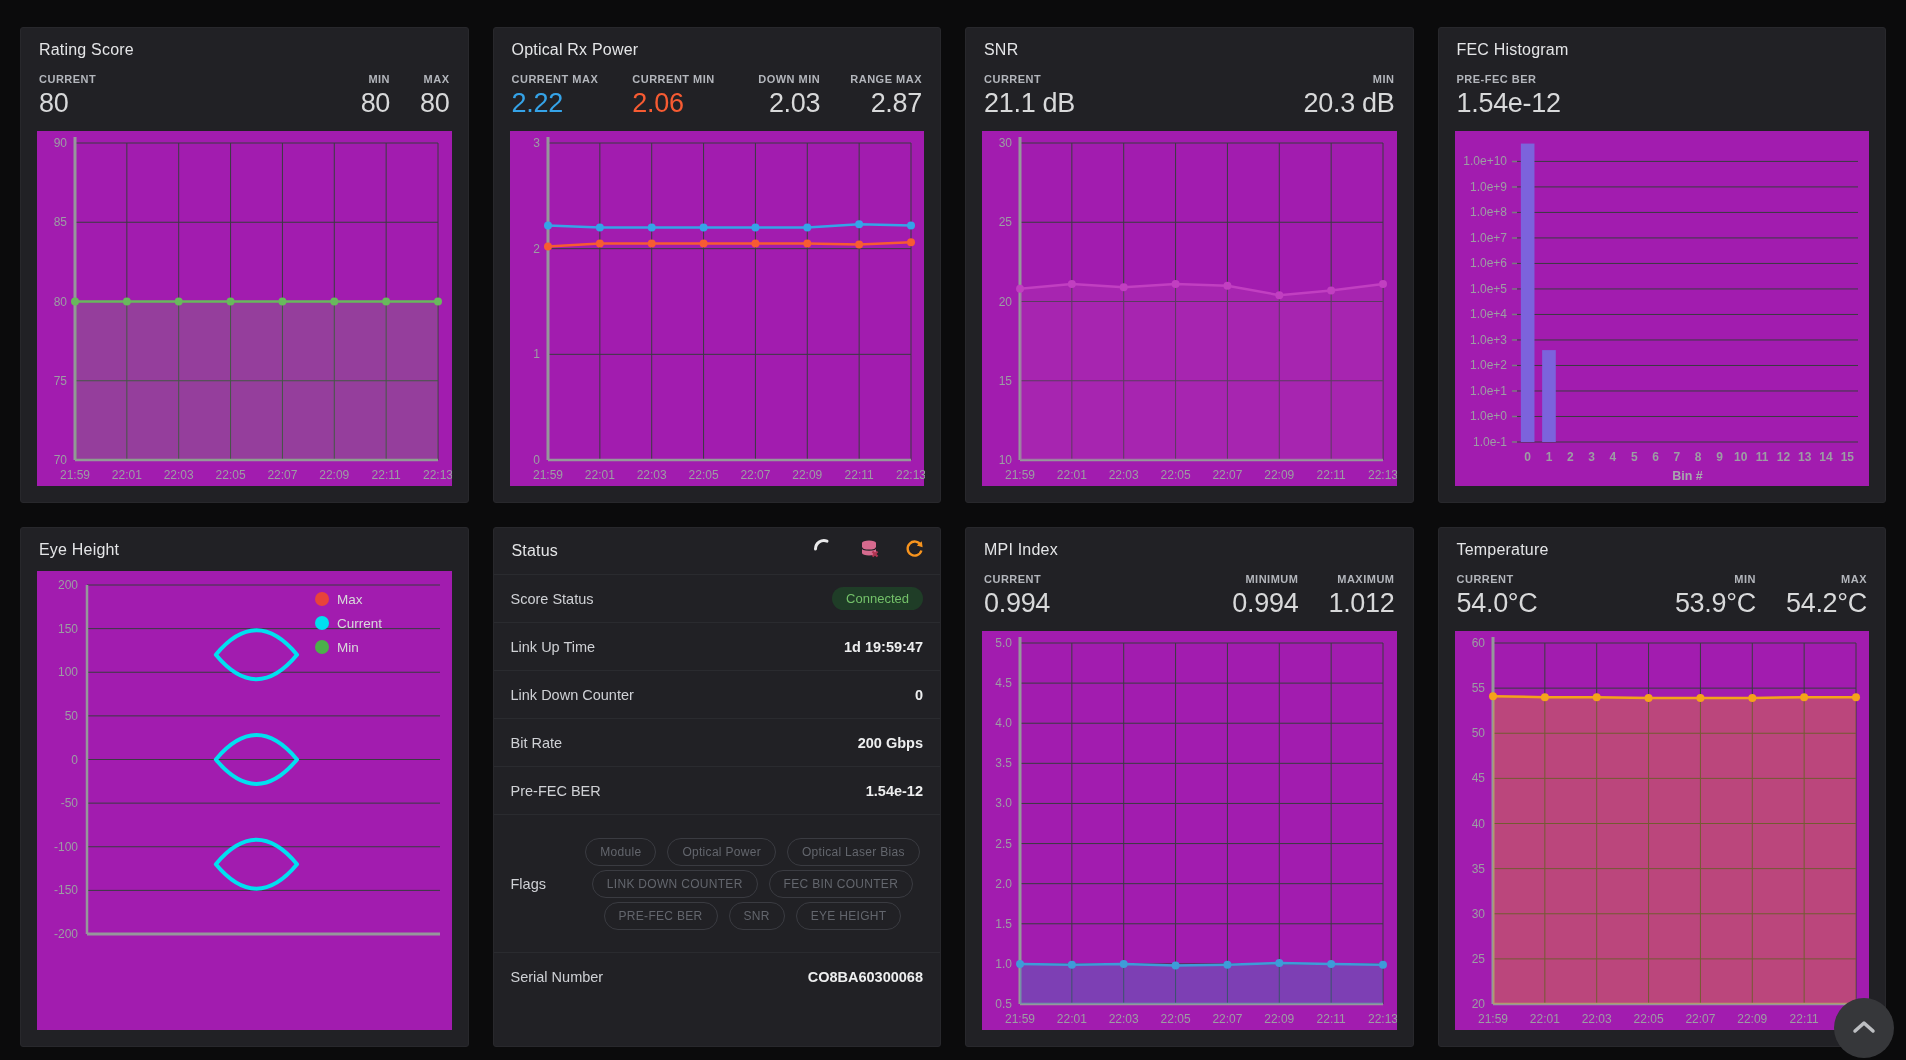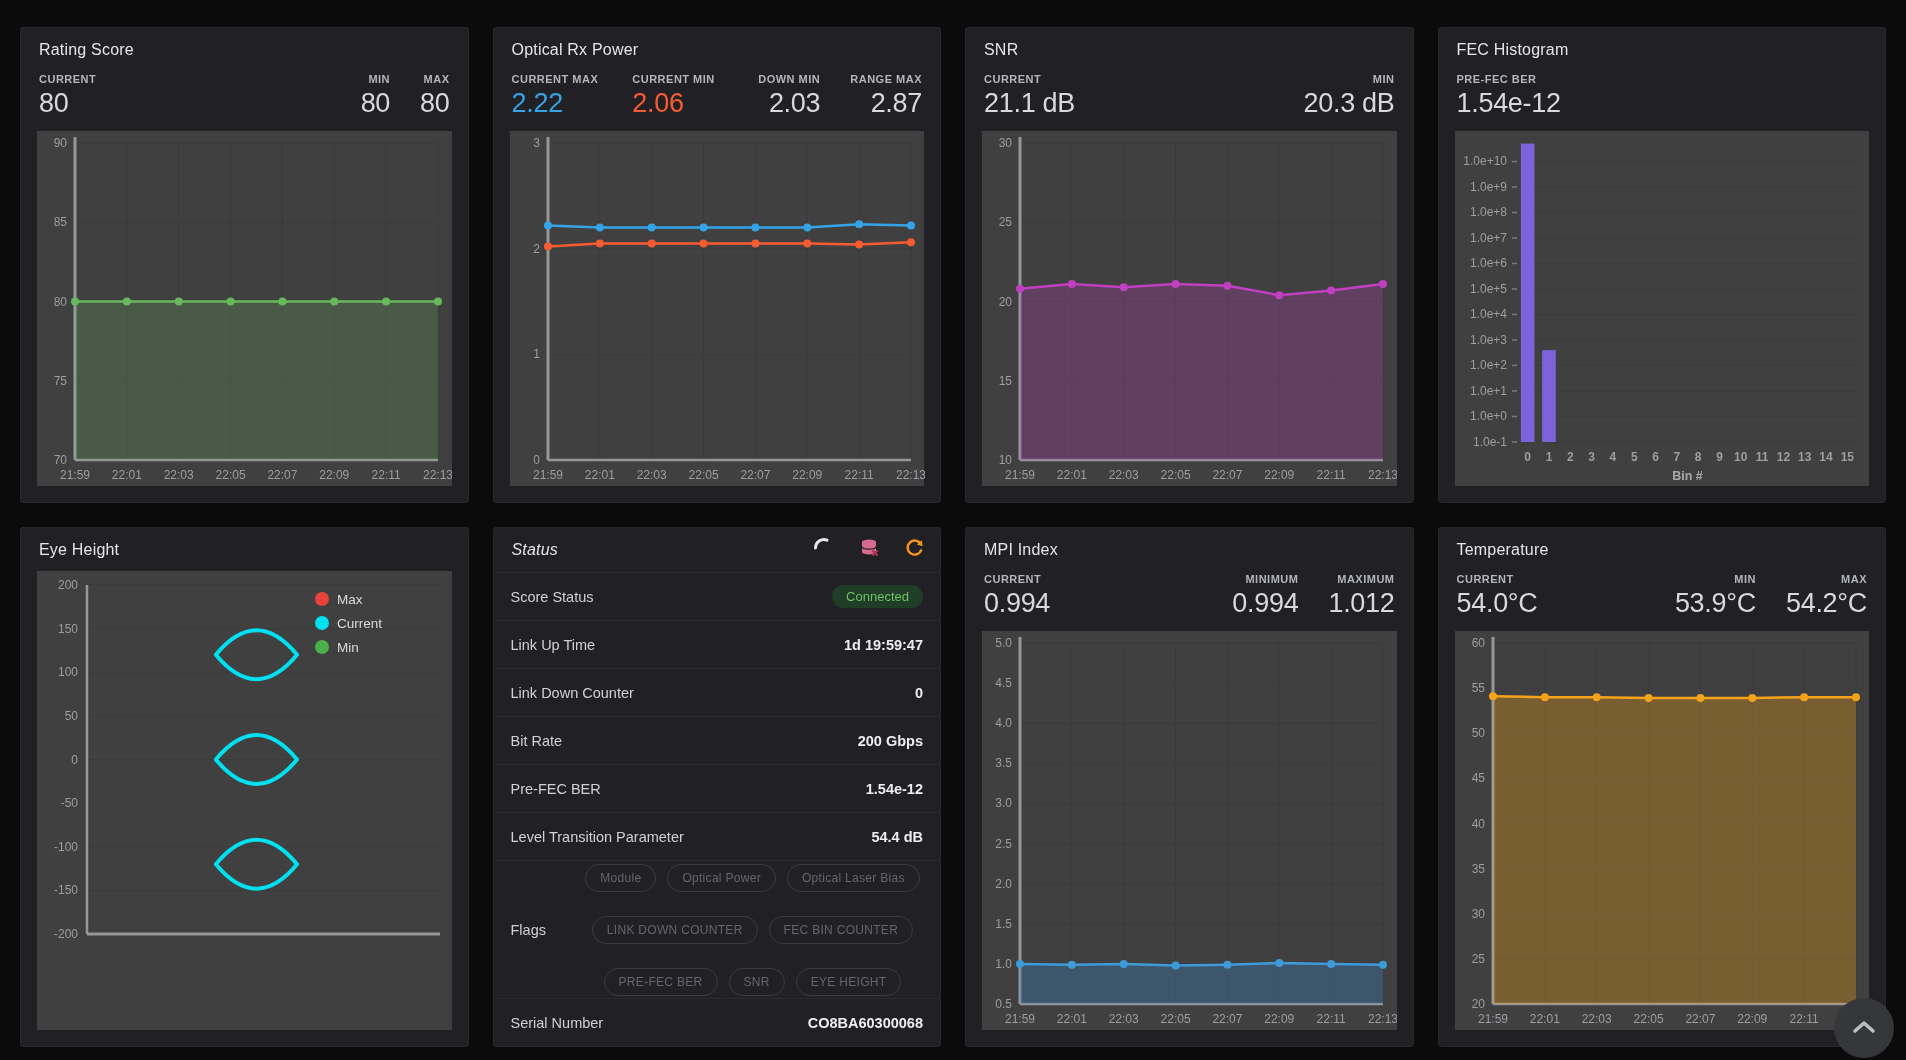--- a/index.html
+++ b/index.html
@@ -31,43 +31,43 @@
     letter-spacing:.2px;
   }
   
   .stats { display:flex; justify-content:space-between; align-items:flex-start; padding:14px 18px 0 18px; }
   .stat-group { display:flex; gap:30px; }
   .stat-group.gleft { gap:34px; }
   .stat .stat-label { display:block; font-size:11px; font-weight:700; color:#B3B6BC; letter-spacing:.5px; }
   .stat .stat-value { display:block; font-size:27px; line-height:1.15; margin-top:3px; color:#D8D9DA; letter-spacing:-.3px; }
   .stat.right { text-align:right; }
   
-  .chart { flex:1; background:#404040; margin:12px 16px 16px 16px; position:relative; }
+  .chart { flex:1; background:#a21caf; margin:12px 16px 16px 16px; position:relative; }
   .chart svg { display:block; }
   svg text { font-family:"Liberation Sans", sans-serif; }
   
   .status-header {
     height:46px; display:flex; align-items:center; justify-content:space-between;
     padding:0 16px 0 18px;
   }
-  .status-header .panel-title { margin:0;font-style:italic; }
+  .status-header .panel-title { margin:0; }
   .status-icons { display:flex; align-items:center; gap:24px; }
   .status-body { flex:1; display:flex; flex-direction:column; }
   .status-row {
     height:48px; display:flex; align-items:center; justify-content:space-between;
     padding:0 17px; border-top:1px solid #2A2B2F;
   }
   .status-row .s-label { font-size:14.5px; color:#CFD1D5; }
   .status-row .s-value { font-size:14.5px; font-weight:700; color:#EDEEEF; }
   .status-row.flags { height:138px; }
   .badge-connected {
     background:#1F3D27; color:#73C169; font-size:13px;
     padding:4px 14px; border-radius:999px;
   }
-  .flag-rows { flex:1; display:flex; flex-direction:column; gap:24px; align-items:center; margin-left:36px; }
+  .flag-rows { flex:1; display:flex; flex-direction:column; gap:4px; align-items:center; margin-left:36px; }
   .flag-row { display:flex; gap:11px; justify-content:center; }
   .flag-pill {
     background:transparent; border:1px solid #3A3B41; color:#63666D;
     font-size:12px; letter-spacing:.3px; padding:6px 14px; border-radius:999px;
     font-family:"Liberation Sans", sans-serif; cursor:default;
   }
   
   .scroll-top {
     position:fixed; right:12px; bottom:2px; width:60px; height:60px;
     border-radius:50%; border:none; background:#36373A; z-index:10;
@@ -423,24 +423,20 @@
           <span class="s-value">0</span>
         </div>
         <div class="status-row">
           <span class="s-label">Bit Rate</span>
           <span class="s-value">200 Gbps</span>
         </div>
         <div class="status-row">
           <span class="s-label">Pre-FEC BER</span>
           <span class="s-value">1.54e-12</span>
         </div>
-        <div class="status-row">
-          <span class="s-label">Level Transition Parameter</span>
-          <span class="s-value">54.4 dB</span>
-        </div>
         <div class="status-row flags">
           <span class="s-label">Flags</span>
           <div class="flag-rows">
             <div class="flag-row">
               <button class="flag-pill">Module</button>
               <button class="flag-pill">Optical Power</button>
               <button class="flag-pill">Optical Laser Bias</button>
             </div>
             <div class="flag-row">
               <button class="flag-pill">LINK DOWN COUNTER</button>

